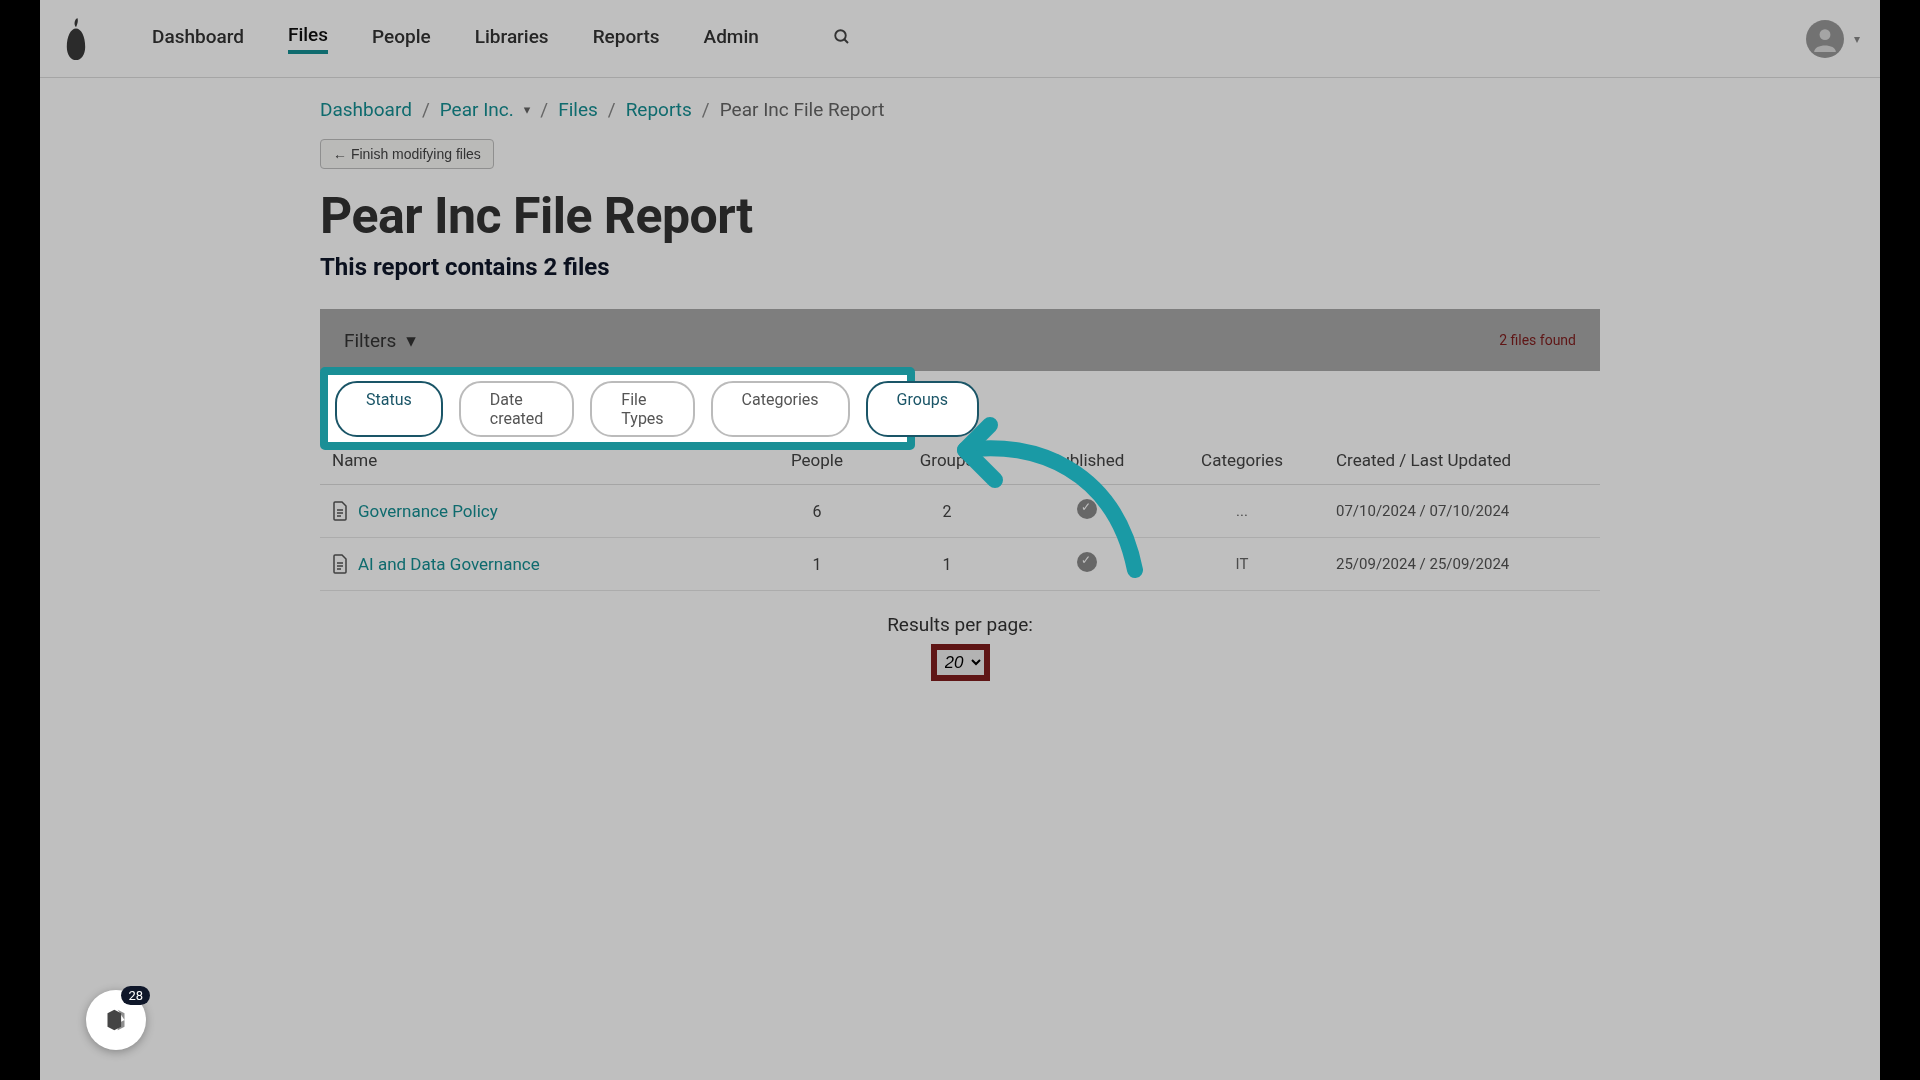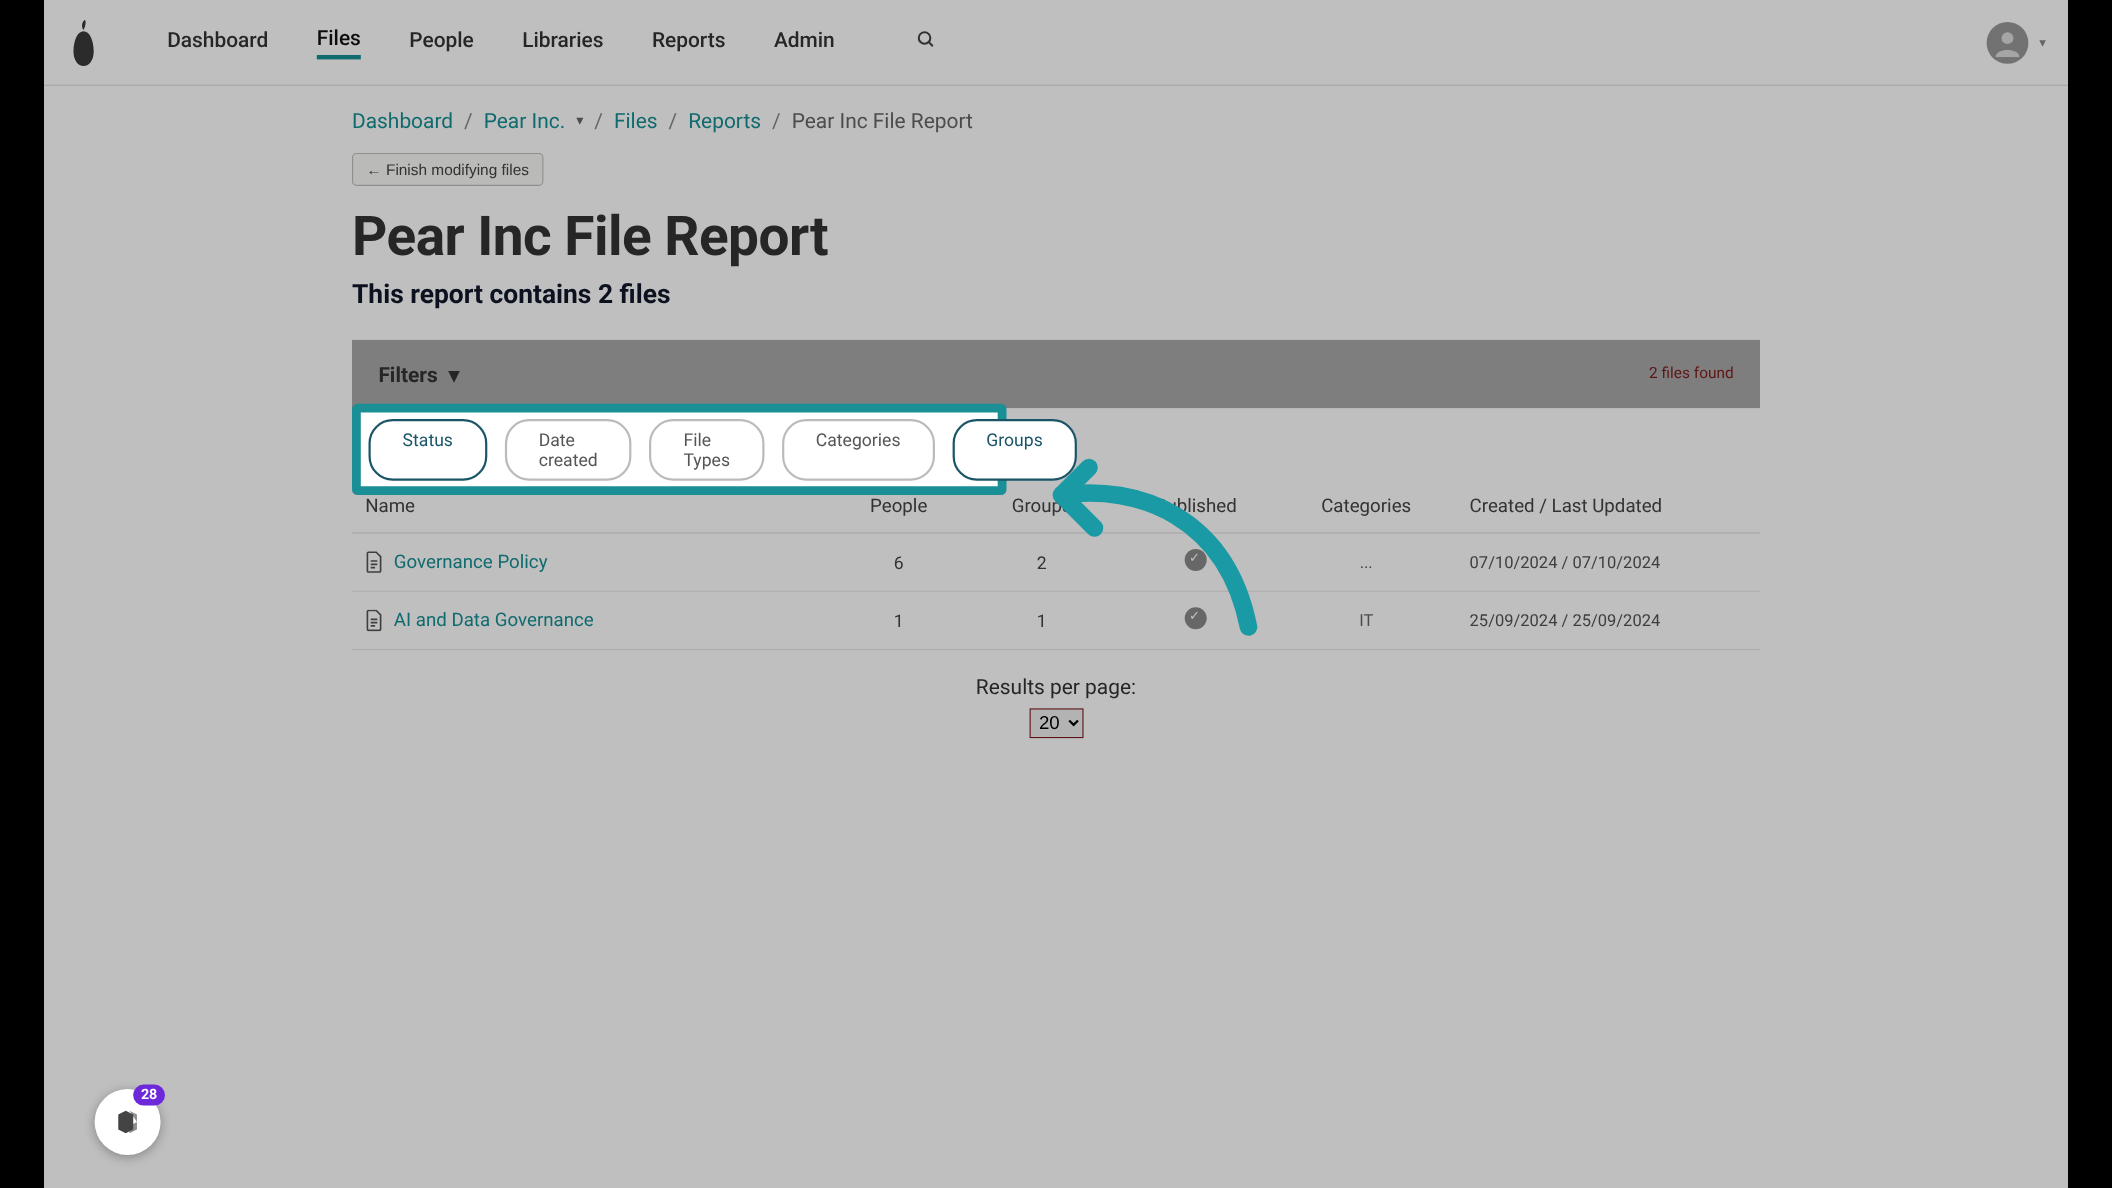--- a/index.html
+++ b/index.html
@@ -24,21 +24,21 @@
   .breadcrumb { display:flex; align-items:center; gap:10px; font-size:19px; color:#555; margin-bottom:18px; flex-wrap:wrap; }
   .breadcrumb a { color:#158f93; text-decoration:none; }
   .breadcrumb .sep { color:#888; }
   .breadcrumb .current { color:#666; }
   .chev-small { color:#666; font-size:13px; }
   .finish-btn { background:#f8f8f6; border:1px solid #bfbfbf; border-radius:4px; padding:6px 12px; font-size:14px; color:#444; cursor:pointer; margin-bottom:18px; }
   .page-title { font-size:50px; font-weight:700; color:#333; margin-bottom:8px; letter-spacing:-0.5px; }
   .subtitle { font-size:24px; font-weight:700; color:#0f172a; margin-bottom:28px; }
   
   .filters-bar { background:#a8a8a8; height:62px; display:flex; align-items:center; padding:0 24px; justify-content:space-between; width:1280px; }
-  .filters-label { display:flex; align-items:center; gap:10px; color:#333; font-size:19px; font-weight:700; }
+  .filters-label { display:flex; align-items:center; gap:10px; color:#333; font-size:19px; font-weight:400; }
   .files-found { color:#7f1d1d; font-size:14px; }
   
   .chip-highlight-wrap { position:relative; width:595px; height:83px; z-index:10; background:#fff; border:8px solid #1a8f96; border-radius:5px; display:flex; align-items:center; padding-left:7px; margin-top:-4px; }
   .chip-row { display:flex; gap:16px; }
   .chip { border:2px solid #bbb; background:#fff; border-radius:22px; padding:7px 29px; font-size:16px; color:#555; cursor:pointer; }
   .chip.active { border-color:#1a5567; color:#1a5567; }
   
   .tbl-head { display:flex; padding:14px 12px; border-bottom:1px solid #ddd; color:#444; font-size:17px; width:1280px; margin-top:-14px; }
   .col-name { width:420px; }
   .col-people { width:130px; text-align:center; }
@@ -52,24 +52,24 @@
   .file-icon { width:16px; height:20px; }
   .row-people { width:130px; text-align:center; }
   .row-groups { width:130px; text-align:center; }
   .row-published { width:150px; text-align:center; }
   .row-categories { width:160px; text-align:center; color:#666; font-size:15px; }
   .row-dates { flex:1; padding-left:14px; color:#555; font-size:15px; }
   .chk-circle { display:inline-block; width:20px; height:20px; border-radius:50%; background:#8a8a8a; position:relative; }
   .chk-circle::after { content:"✓"; color:#fff; font-size:12px; position:absolute; left:4px; top:1px; }
   
   .pager { width:1280px; display:flex; justify-content:flex-end; align-items:center; gap:8px; padding:22px 6px; font-size:19px; color:#333;flex-direction:column; }
-  .pager select { font-size:17px; padding:2px 4px; border:1px solid #7f1d1d; }
+  .pager select { font-size:17px; padding:2px 4px; border:6px solid #7f1d1d;font-style:italic; }
   
   .widget { position:absolute; left:86px; bottom:30px; width:60px; height:60px; background:#fff; border-radius:50%; box-shadow:0 2px 10px rgba(0,0,0,0.3); display:flex; align-items:center; justify-content:center; z-index:20; }
-  .widget-badge { position:absolute; top:-4px; right:-4px; background:#6d28d9; color:#fff; font-size:13px; font-weight:700; border-radius:12px; padding:2px 7px; }
+  .widget-badge { position:absolute; top:-4px; right:-4px; background:#0f172a; color:#fff; font-size:13px; font-weight:400; border-radius:12px; padding:2px 7px; }
   .widget svg { width:34px; height:34px; }
   
   .arrow-anno { position:absolute; left:935px; top:410px; width:220px; height:170px; z-index:20; pointer-events:none; }
 </style>
 </head>
 <body>
 
 <div class="frame">
 
   <div class="topbar">

